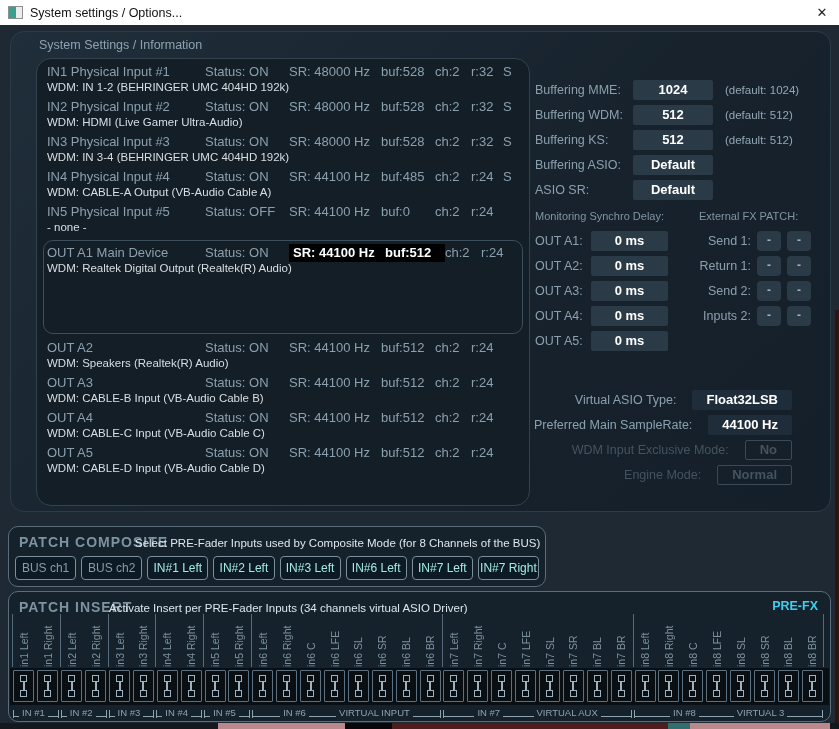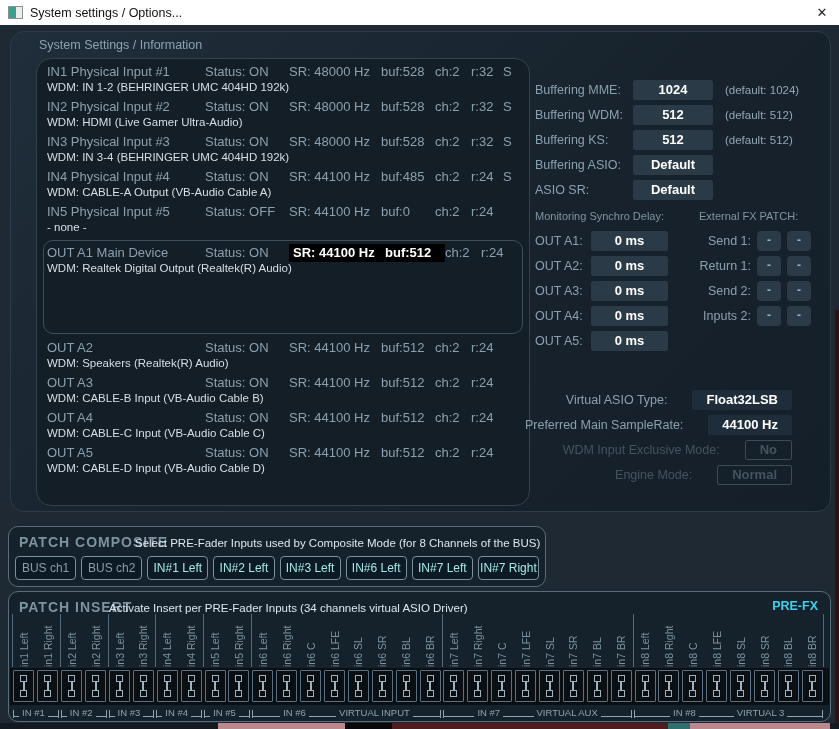--- a/index.html
+++ b/index.html
@@ -62,21 +62,21 @@
   .monrow .vbox { width:77px; }
 
   .fxpatch { position:absolute; left:630px; top:178px; width:175px; }
   .fxpatch .sec-title { margin-left:58px; }
   .fxrow { height:25px; display:flex; align-items:center; }
   .fxrow .flabel { width:110px; text-align:right; }
   .fxsq { width:24px; height:20px; margin-left:6px; background:#2b3a47; border-radius:4px;
           color:#9ab0bd; font-weight:bold; font-size:12px; text-align:center; line-height:19px; }
 
   .asio { position:absolute; left:300px; top:355px; width:481px; }
-  .asr { height:25px; display:flex; align-items:center; justify-content:flex-end; gap:25px; }
+  .asr { height:25px; display:flex; align-items:center; justify-content:flex-end; gap:16px; }
   .asr .alabel { color:#8ba0ae; font-size:12.5px; }
   .asr .abox { background:#1f2d3a; color:#fff; font-weight:bold; font-size:13px;
                height:20px; line-height:20px; padding:0 14px; border-radius:2px; }
   .asr.disabled .alabel { color:#44545f; }
   .asr.disabled .abox { background:transparent; border:1px solid #3a4a56; color:#44545f;
                         line-height:18px; }
 
   
   .pcomp { position:absolute; left:8px; top:526px; width:538px; height:61px;
            border:1px solid #5a6d7a; border-radius:10px; background:#15212b; }

